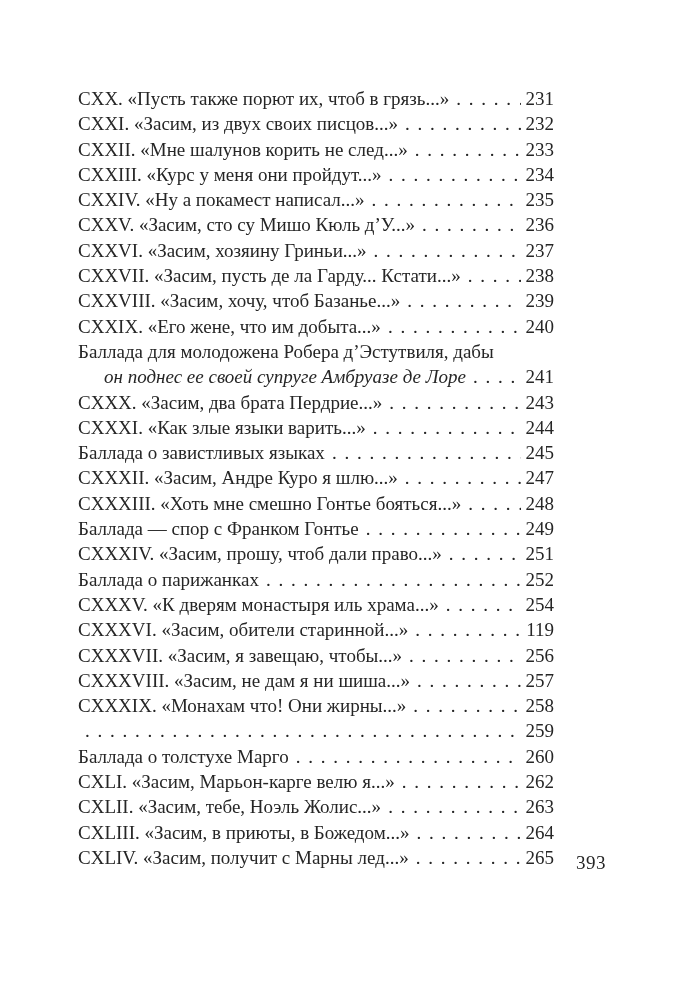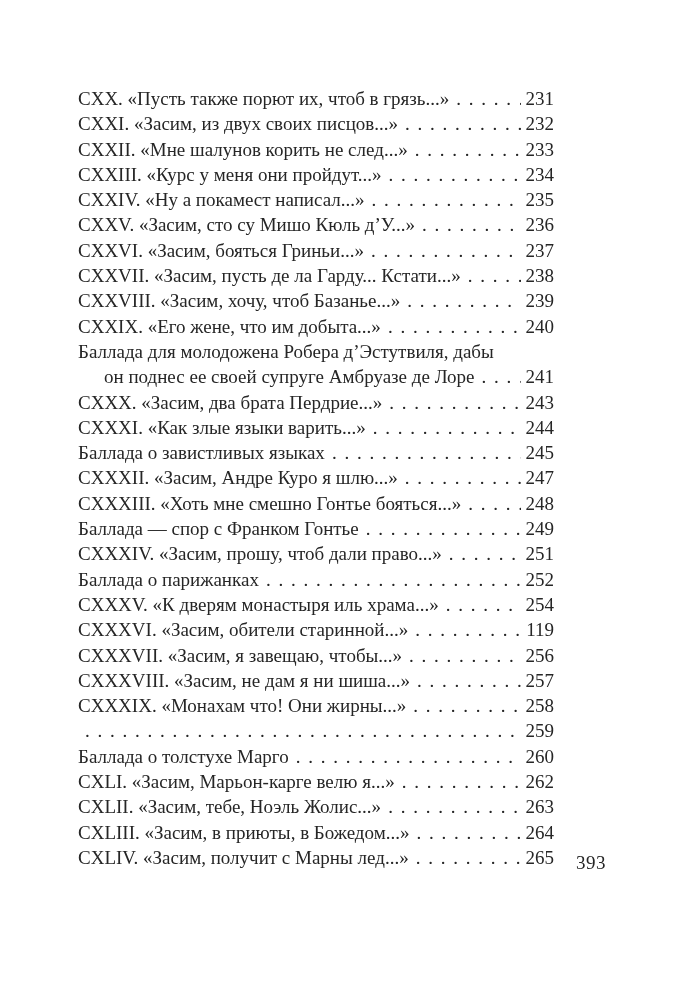--- a/index.html
+++ b/index.html
@@ -23,20 +23,21 @@
     font-size: 19px;
     line-height: 25.3px;
   }
   .row {
     display: flex;
     align-items: center;
     white-space: nowrap;
   }
   .row.indent .label {
     padding-left: 26px;
+    font-style: italic;
   }
   .label {
     flex: 0 0 auto;
   }
   .leader {
     flex: 1 1 auto;
     min-width: 0;
     overflow: hidden;
     margin: 0 3px 0 7px;
   }
@@ -86,21 +87,21 @@
       <span class="label">CXXIV. «Ну а покамест написал...»</span>
       <span class="leader"></span>
       <span class="pg">235</span>
     </div>
     <div class="row">
       <span class="label">CXXV. «Засим, сто су Мишо Кюль д’У...»</span>
       <span class="leader"></span>
       <span class="pg">236</span>
     </div>
     <div class="row">
-      <span class="label">CXXVI. «Засим, бояться Гриньи...»</span>
+      <span class="label">CXXVI. «Засим, хозяину Гриньи...»</span>
       <span class="leader"></span>
       <span class="pg">237</span>
     </div>
     <div class="row">
       <span class="label">CXXVII. «Засим, пусть де ла Гарду... Кстати...»</span>
       <span class="leader"></span>
       <span class="pg">238</span>
     </div>
     <div class="row">
       <span class="label">CXXVIII. «Засим, хочу, чтоб Базанье...»</span>

